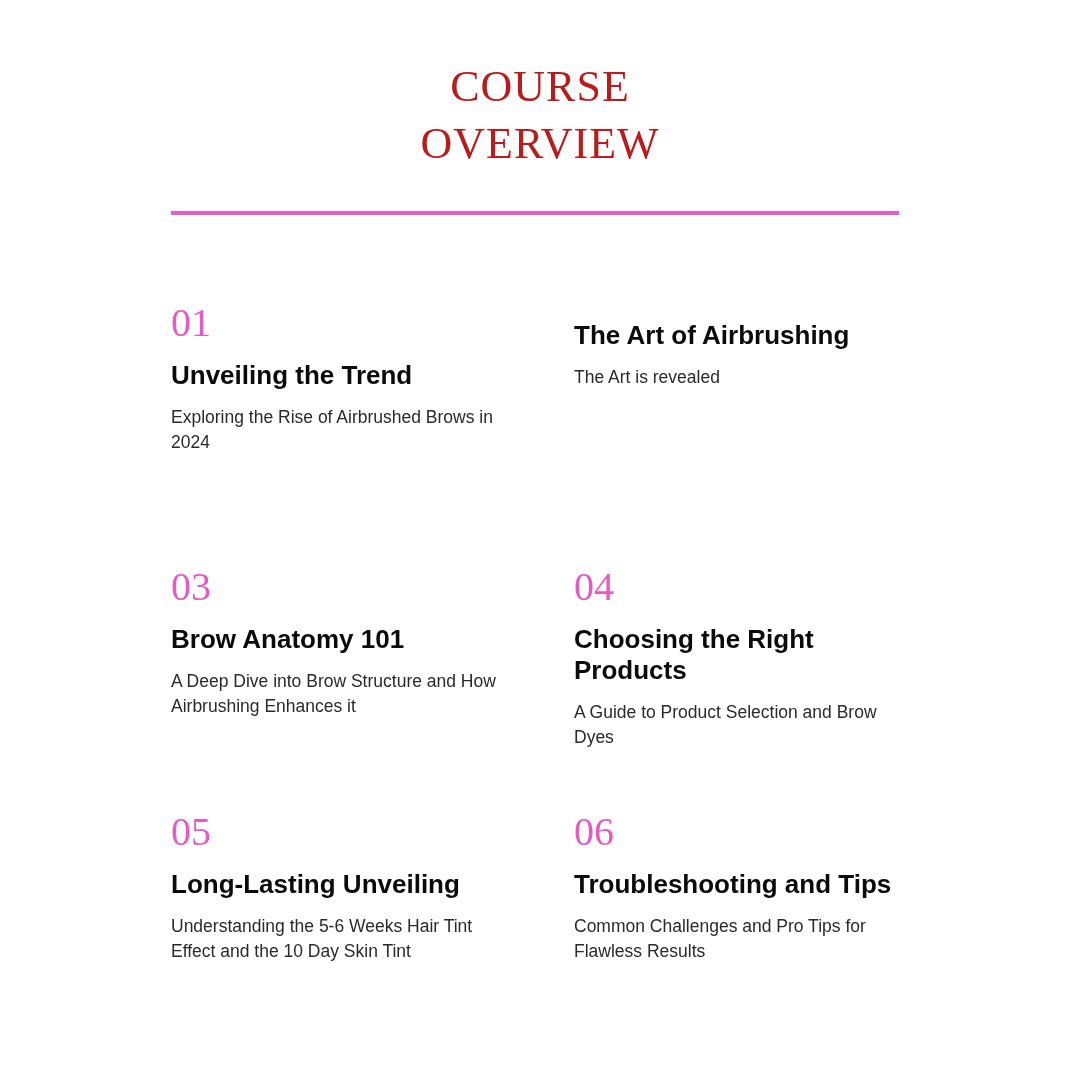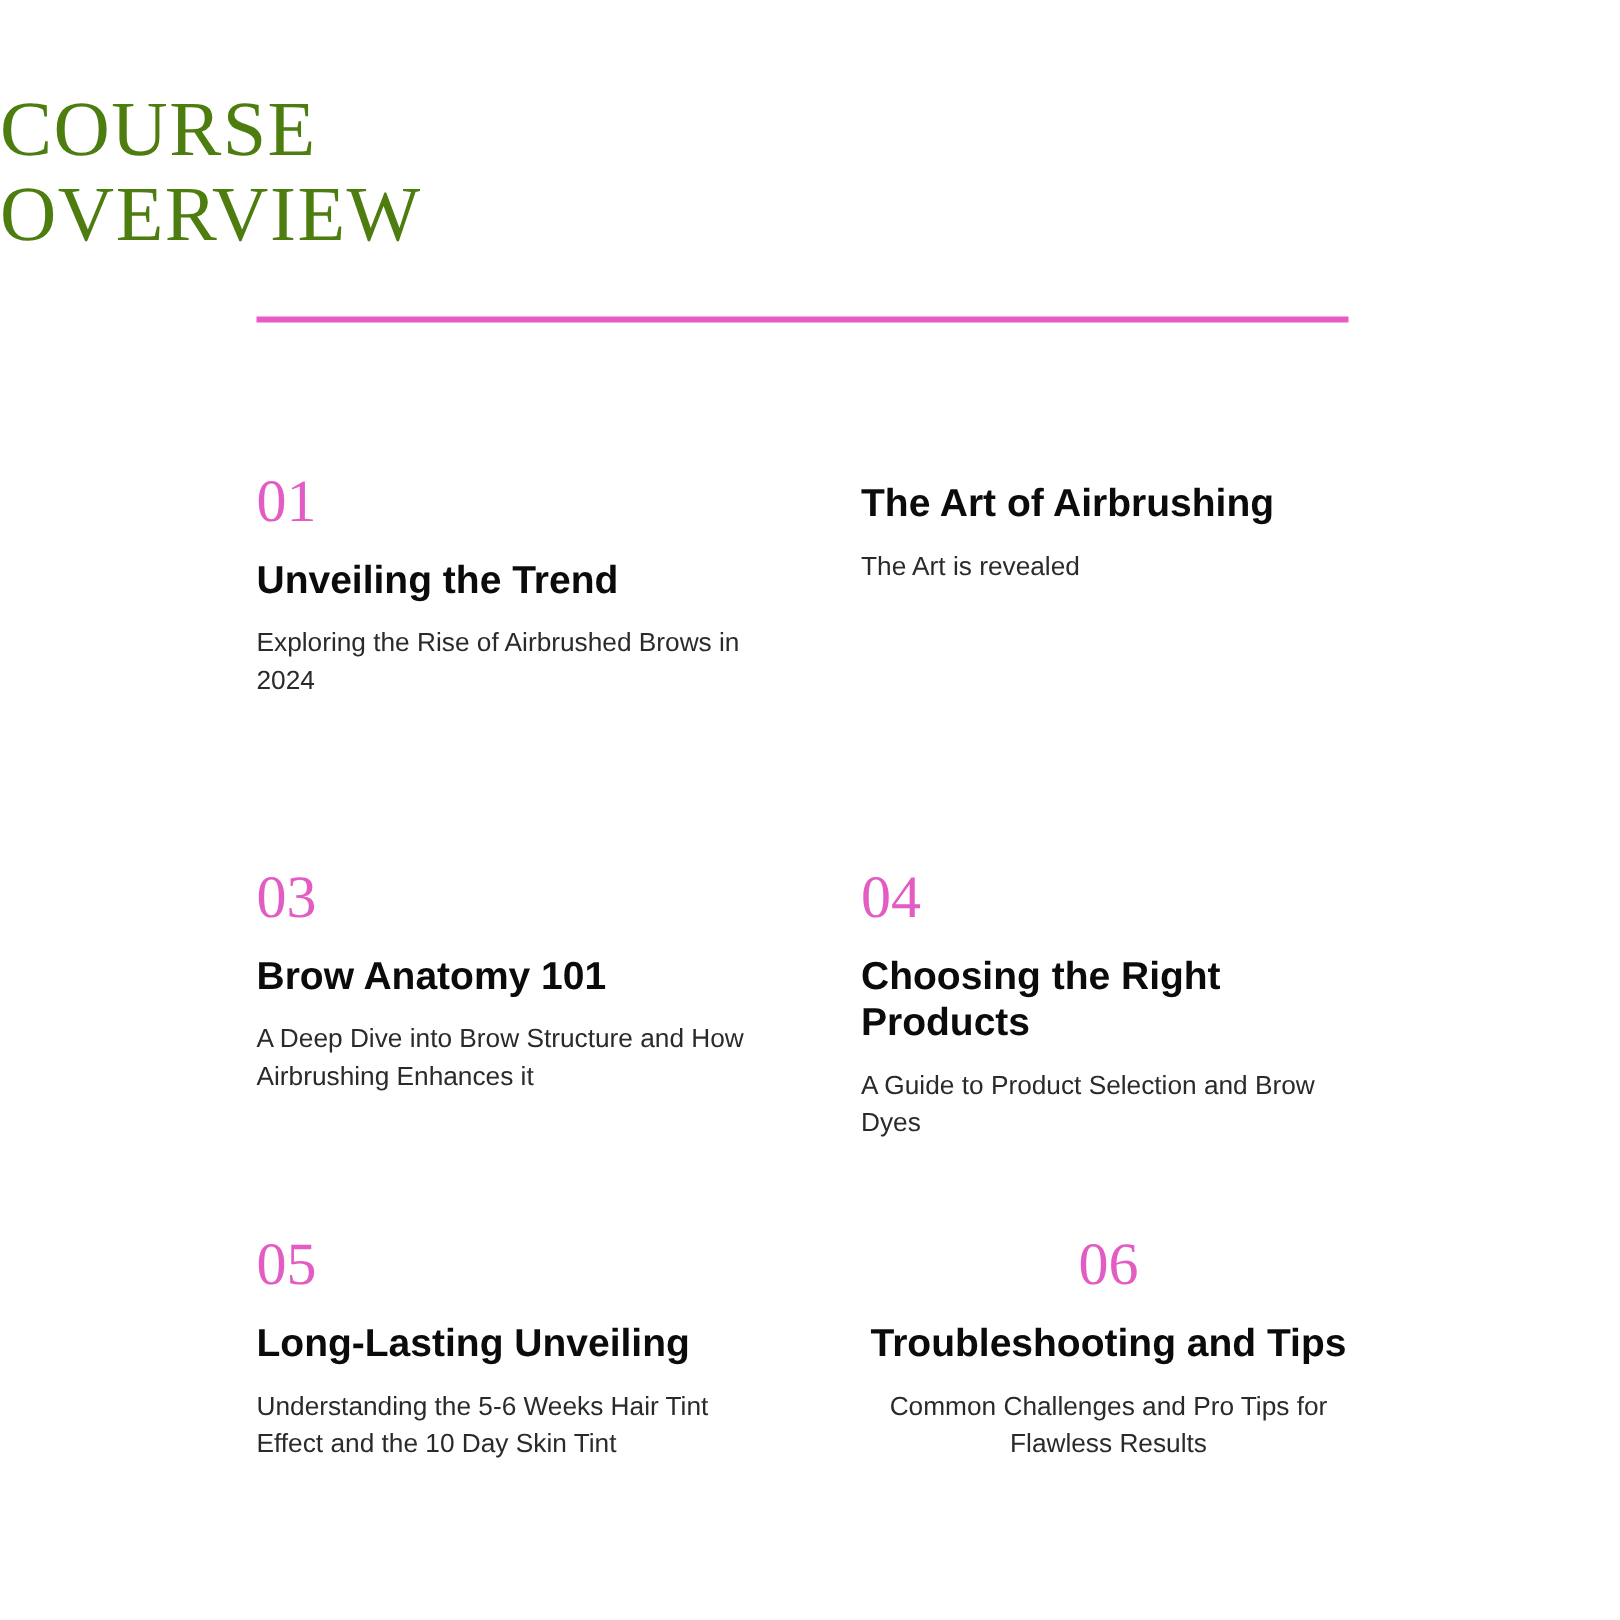--- a/index.html
+++ b/index.html
@@ -1,20 +1,20 @@
 <!DOCTYPE html>
 <html><head>
 <meta charset="utf-8">
 <style>
   html, body { margin:0; padding:0; background:#ffffff; }
   body { width:1080px; height:1080px; position:relative; overflow:hidden; font-family:"Liberation Sans", sans-serif; color:#111; }
-  .title { position:absolute; left:0; width:1080px; top:58px; font-family:"Liberation Serif", serif; font-size:52px; line-height:57px; color:#4d7c0f; letter-spacing:1px; }
+  .title { position:absolute; left:0; width:1080px; top:58px; text-align:center; font-family:"Liberation Serif", serif; font-size:44px; line-height:57px; color:#b91c1c; letter-spacing:1px; }
   .rule { position:absolute; left:171px; top:211px; width:728px; height:4px; background:#e85bc6; }
   .item { position:absolute; width:330px; }
-  .num { font-family:"Liberation Serif", serif; font-size:40px; color:#e25cc4; line-height:40px; height:40px;margin-top:11px; }
+  .num { font-family:"Liberation Serif", serif; font-size:40px; color:#e25cc4; line-height:40px; height:40px; }
   .head { font-weight:bold; font-size:26px; line-height:31px; margin-top:17px; color:#0b0b0b; }
   .desc { font-size:17.5px; line-height:25px; margin-top:14px; color:#2a2a2a; }
 </style>
 </head>
 <body>
 
 <div class="title">
   <div>COURSE</div>
   <div>OVERVIEW</div>
 </div>
@@ -37,17 +37,17 @@
 <div class="item" style="left:574px; top:567px;">
   <div class="num">04</div>
   <div class="head" style="width:260px;">Choosing the Right Products</div>
   <div class="desc">A Guide to Product Selection and Brow Dyes</div>
 </div>
 <div class="item" style="left:171px; top:812px;">
   <div class="num">05</div>
   <div class="head">Long-Lasting Unveiling</div>
   <div class="desc">Understanding the 5-6 Weeks Hair Tint Effect and the 10 Day Skin Tint</div>
 </div>
-<div class="item" style="left:574px; top:812px;text-align:center;">
+<div class="item" style="left:574px; top:812px;">
   <div class="num">06</div>
   <div class="head">Troubleshooting and Tips</div>
   <div class="desc">Common Challenges and Pro Tips for Flawless Results</div>
 </div>
 
 </body></html>

